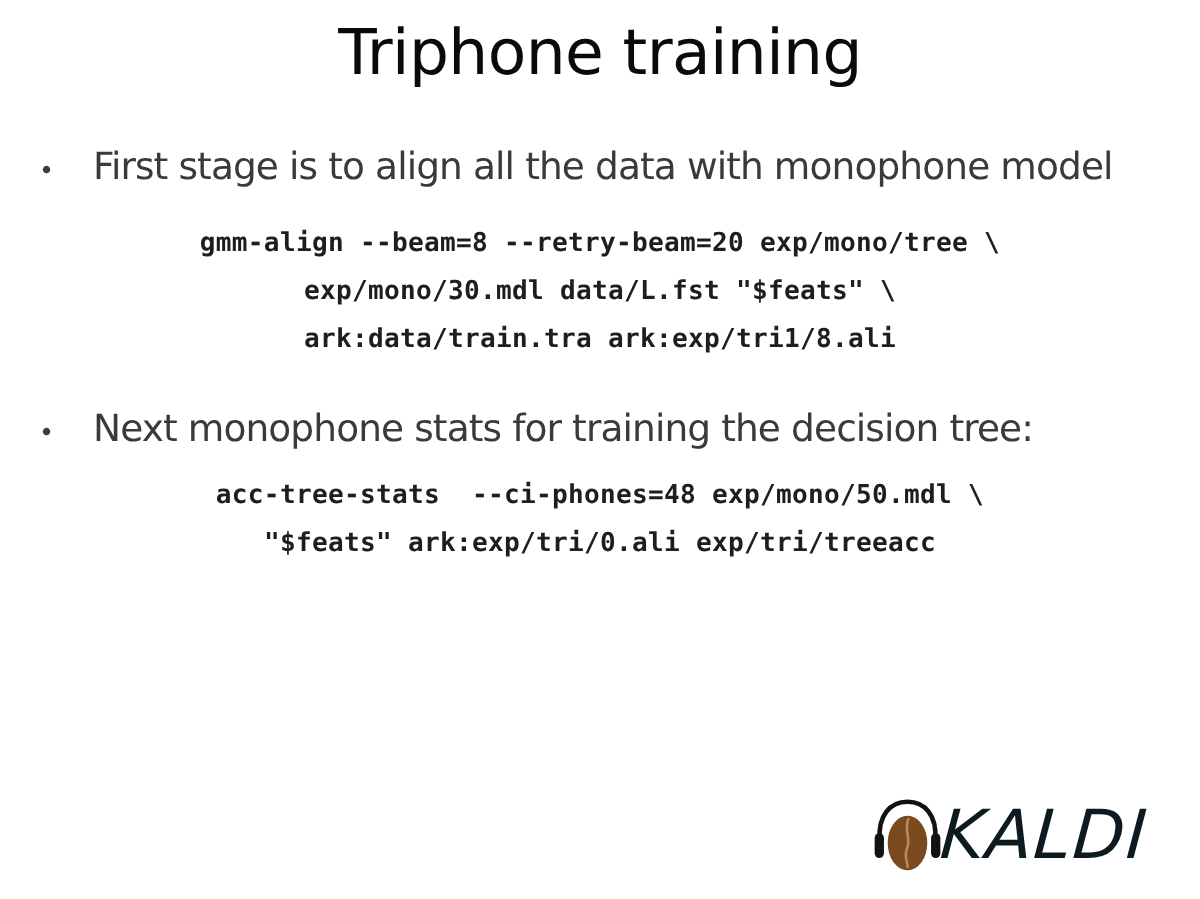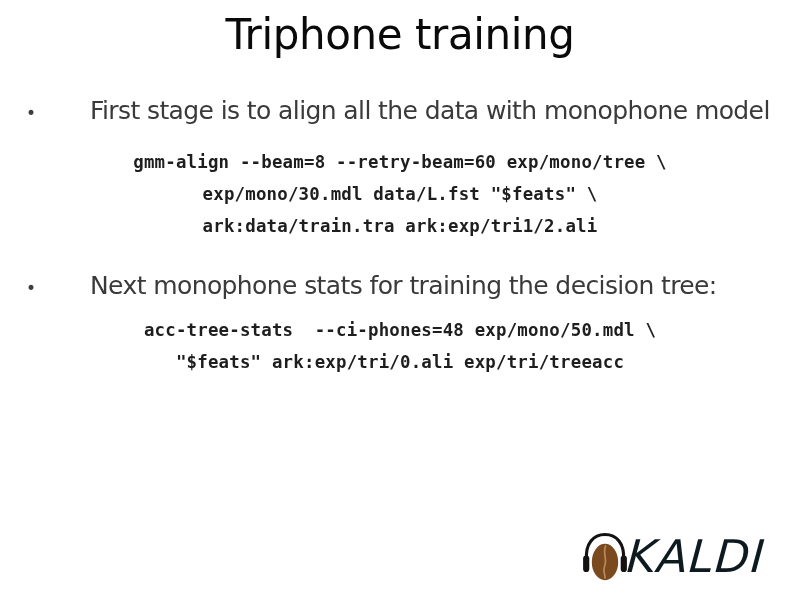--- a/index.html
+++ b/index.html
@@ -54,21 +54,20 @@
   }
   .bullet-text {
     flex: 1 1 auto;
     font-family: "DejaVu Sans", sans-serif;
     font-size: 25px;
     font-weight: 400;
     line-height: 30px;
     color: #3a3a3a;
     letter-spacing: -0.6px;
     white-space: nowrap;
-    margin-left: 28px;
   }
   #bullet-1 { top: 96px; }
   #bullet-2 { top: 271px; }
 
   
   .code-block {
     position: absolute;
     left: 0;
     width: 800px;
     text-align: center;
@@ -121,23 +120,23 @@
 <div id="slide">
 
   <div class="slide-title">Triphone training</div>
 
   <div class="bullet-row" id="bullet-1">
     <span class="bullet-mark">•</span>
     <span class="bullet-text">First stage is to align all the data with monophone model</span>
   </div>
 
   <div class="code-block" id="code-block-1">
-    <span class="code-line">gmm-align --beam=8 --retry-beam=60 exp/mono/tree \</span>
+    <span class="code-line">gmm-align --beam=8 --retry-beam=20 exp/mono/tree \</span>
     <span class="code-line">exp/mono/30.mdl data/L.fst "$feats" \</span>
-    <span class="code-line">ark:data/train.tra ark:exp/tri1/2.ali</span>
+    <span class="code-line">ark:data/train.tra ark:exp/tri1/8.ali</span>
   </div>
 
   <div class="bullet-row" id="bullet-2">
     <span class="bullet-mark">•</span>
     <span class="bullet-text">Next monophone stats for training the decision tree:</span>
   </div>
 
   <div class="code-block" id="code-block-2">
     <span class="code-line">acc-tree-stats  --ci-phones=48 exp/mono/50.mdl \</span>
     <span class="code-line">"$feats" ark:exp/tri/0.ali exp/tri/treeacc</span>

